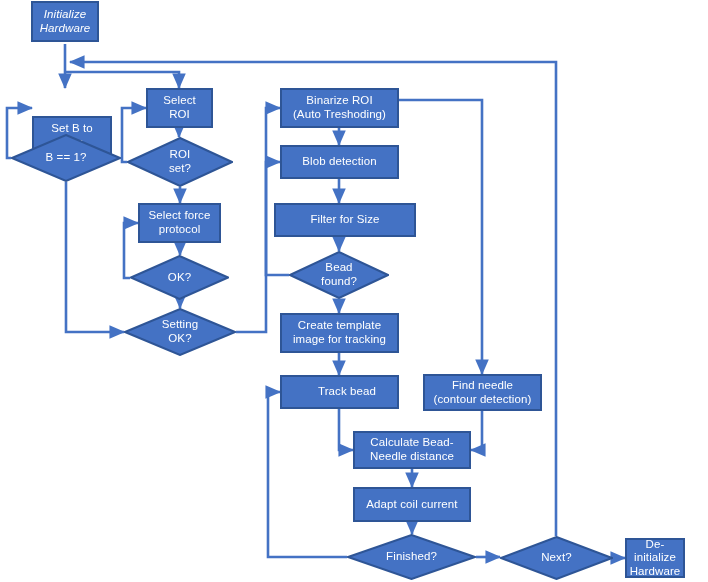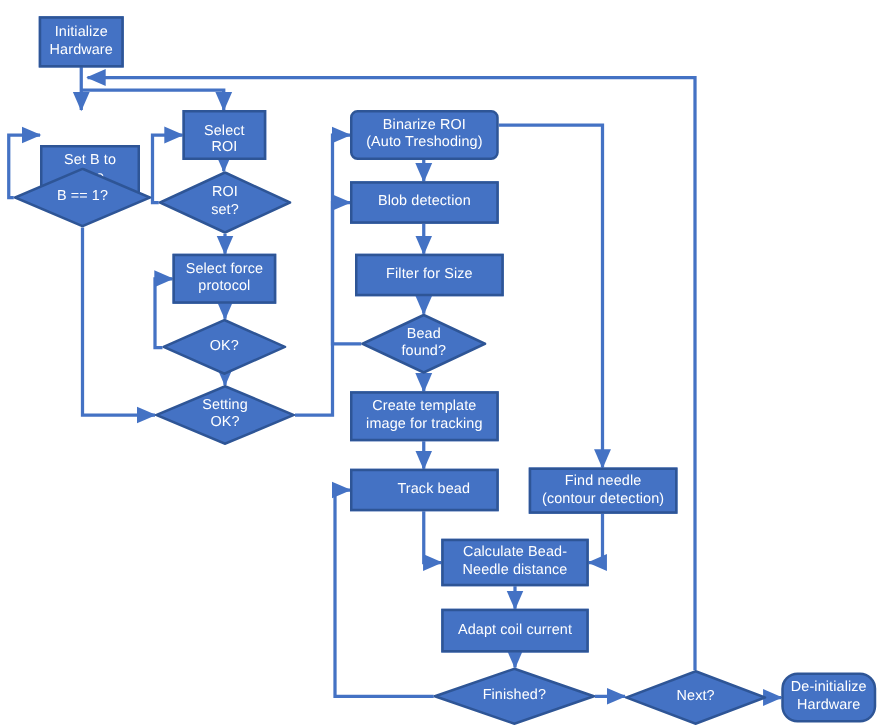--- a/index.html
+++ b/index.html
@@ -74,38 +74,38 @@
 
     <path class="ln" d="M347,557 L268,557 L268,392 L280,392" marker-end="url(#ah)"></path>
 
     <path class="ln" d="M476,557 L500,557" marker-end="url(#ah)"></path>
 
     <path class="ln" d="M613,558 L625,558" marker-end="url(#ah)"></path>
 
     <path class="ln" d="M556,536 L556,62 L70,62" marker-end="url(#ah)"></path>
   </svg>
 
-  <div class="node rect" style="left:31px;top:13px;width:68px;height:41px;">
+  <div class="node rect" style="left:31px;top:1px;width:68px;height:41px;font-style:italic;">
     <span class="lbl">Initialize
 Hardware</span>
   </div>
 
   <div class="node rect" style="left:32px;top:88px;width:80px;height:40px;margin-top:28px;">
     <span class="lbl">Set B to
 zero</span>
   </div>
 
   <div class="node diamond" style="left:11px;top:134px;width:110px;height:48px;">
     <svg class="dshape" viewBox="0 0 110 48" preserveAspectRatio="none">
         <polygon points="55,1 109,24 55,47 1,24" fill="#4472C4" stroke="#2E5596" stroke-width="2"></polygon>
       </svg>
     <span class="lbl">B == 1?</span>
   </div>
 
-  <div class="node rect" style="left:146px;top:88px;width:67px;height:40px;align-items:flex-end;">
+  <div class="node rect" style="left:146px;top:88px;width:67px;height:40px;">
     <span class="lbl">Select
 ROI</span>
   </div>
 
   <div class="node diamond" style="left:127px;top:137px;width:106px;height:50px;">
     <svg class="dshape" viewBox="0 0 106 50" preserveAspectRatio="none">
         <polygon points="53,1 105,25 53,49 1,25" fill="#4472C4" stroke="#2E5596" stroke-width="2"></polygon>
       </svg>
     <span class="lbl">ROI
 set?</span>
@@ -124,30 +124,30 @@
   </div>
 
   <div class="node diamond" style="left:124px;top:308px;width:112px;height:48px;">
     <svg class="dshape" viewBox="0 0 112 48" preserveAspectRatio="none">
         <polygon points="56,1 111,24 56,47 1,24" fill="#4472C4" stroke="#2E5596" stroke-width="2"></polygon>
       </svg>
     <span class="lbl">Setting
 OK?</span>
   </div>
 
-  <div class="node rect" style="left:280px;top:88px;width:119px;height:40px;border-radius:6px;">
+  <div class="node rect" style="left:280px;top:88px;width:119px;height:40px;">
     <span class="lbl">Binarize ROI
 (Auto Treshoding)</span>
   </div>
 
   <div class="node rect" style="left:280px;top:145px;width:119px;height:34px;">
     <span class="lbl">Blob detection</span>
   </div>
 
-  <div class="node rect" style="left:284px;top:203px;width:119px;height:34px;">
+  <div class="node rect" style="left:274px;top:203px;width:142px;height:34px;">
     <span class="lbl">Filter for Size</span>
   </div>
 
   <div class="node diamond" style="left:289px;top:251px;width:100px;height:48px;">
     <svg class="dshape" viewBox="0 0 100 48" preserveAspectRatio="none">
         <polygon points="50,1 99,24 50,47 1,24" fill="#4472C4" stroke="#2E5596" stroke-width="2"></polygon>
       </svg>
     <span class="lbl">Bead
 found?</span>
   </div>
@@ -182,18 +182,18 @@
     <span class="lbl">Finished?</span>
   </div>
 
   <div class="node diamond" style="left:500px;top:536px;width:113px;height:44px;">
     <svg class="dshape" viewBox="0 0 113 44" preserveAspectRatio="none">
         <polygon points="56.5,1 112,22 56.5,43 1,22" fill="#4472C4" stroke="#2E5596" stroke-width="2"></polygon>
       </svg>
     <span class="lbl">Next?</span>
   </div>
 
-  <div class="node rect" style="left:625px;top:538px;width:76px;height:40px;border-radius:13px;">
+  <div class="node rect" style="left:625px;top:538px;width:60px;height:40px;">
     <span class="lbl">De-initialize
 Hardware</span>
   </div>
 
 </div>
 
 </body></html>

